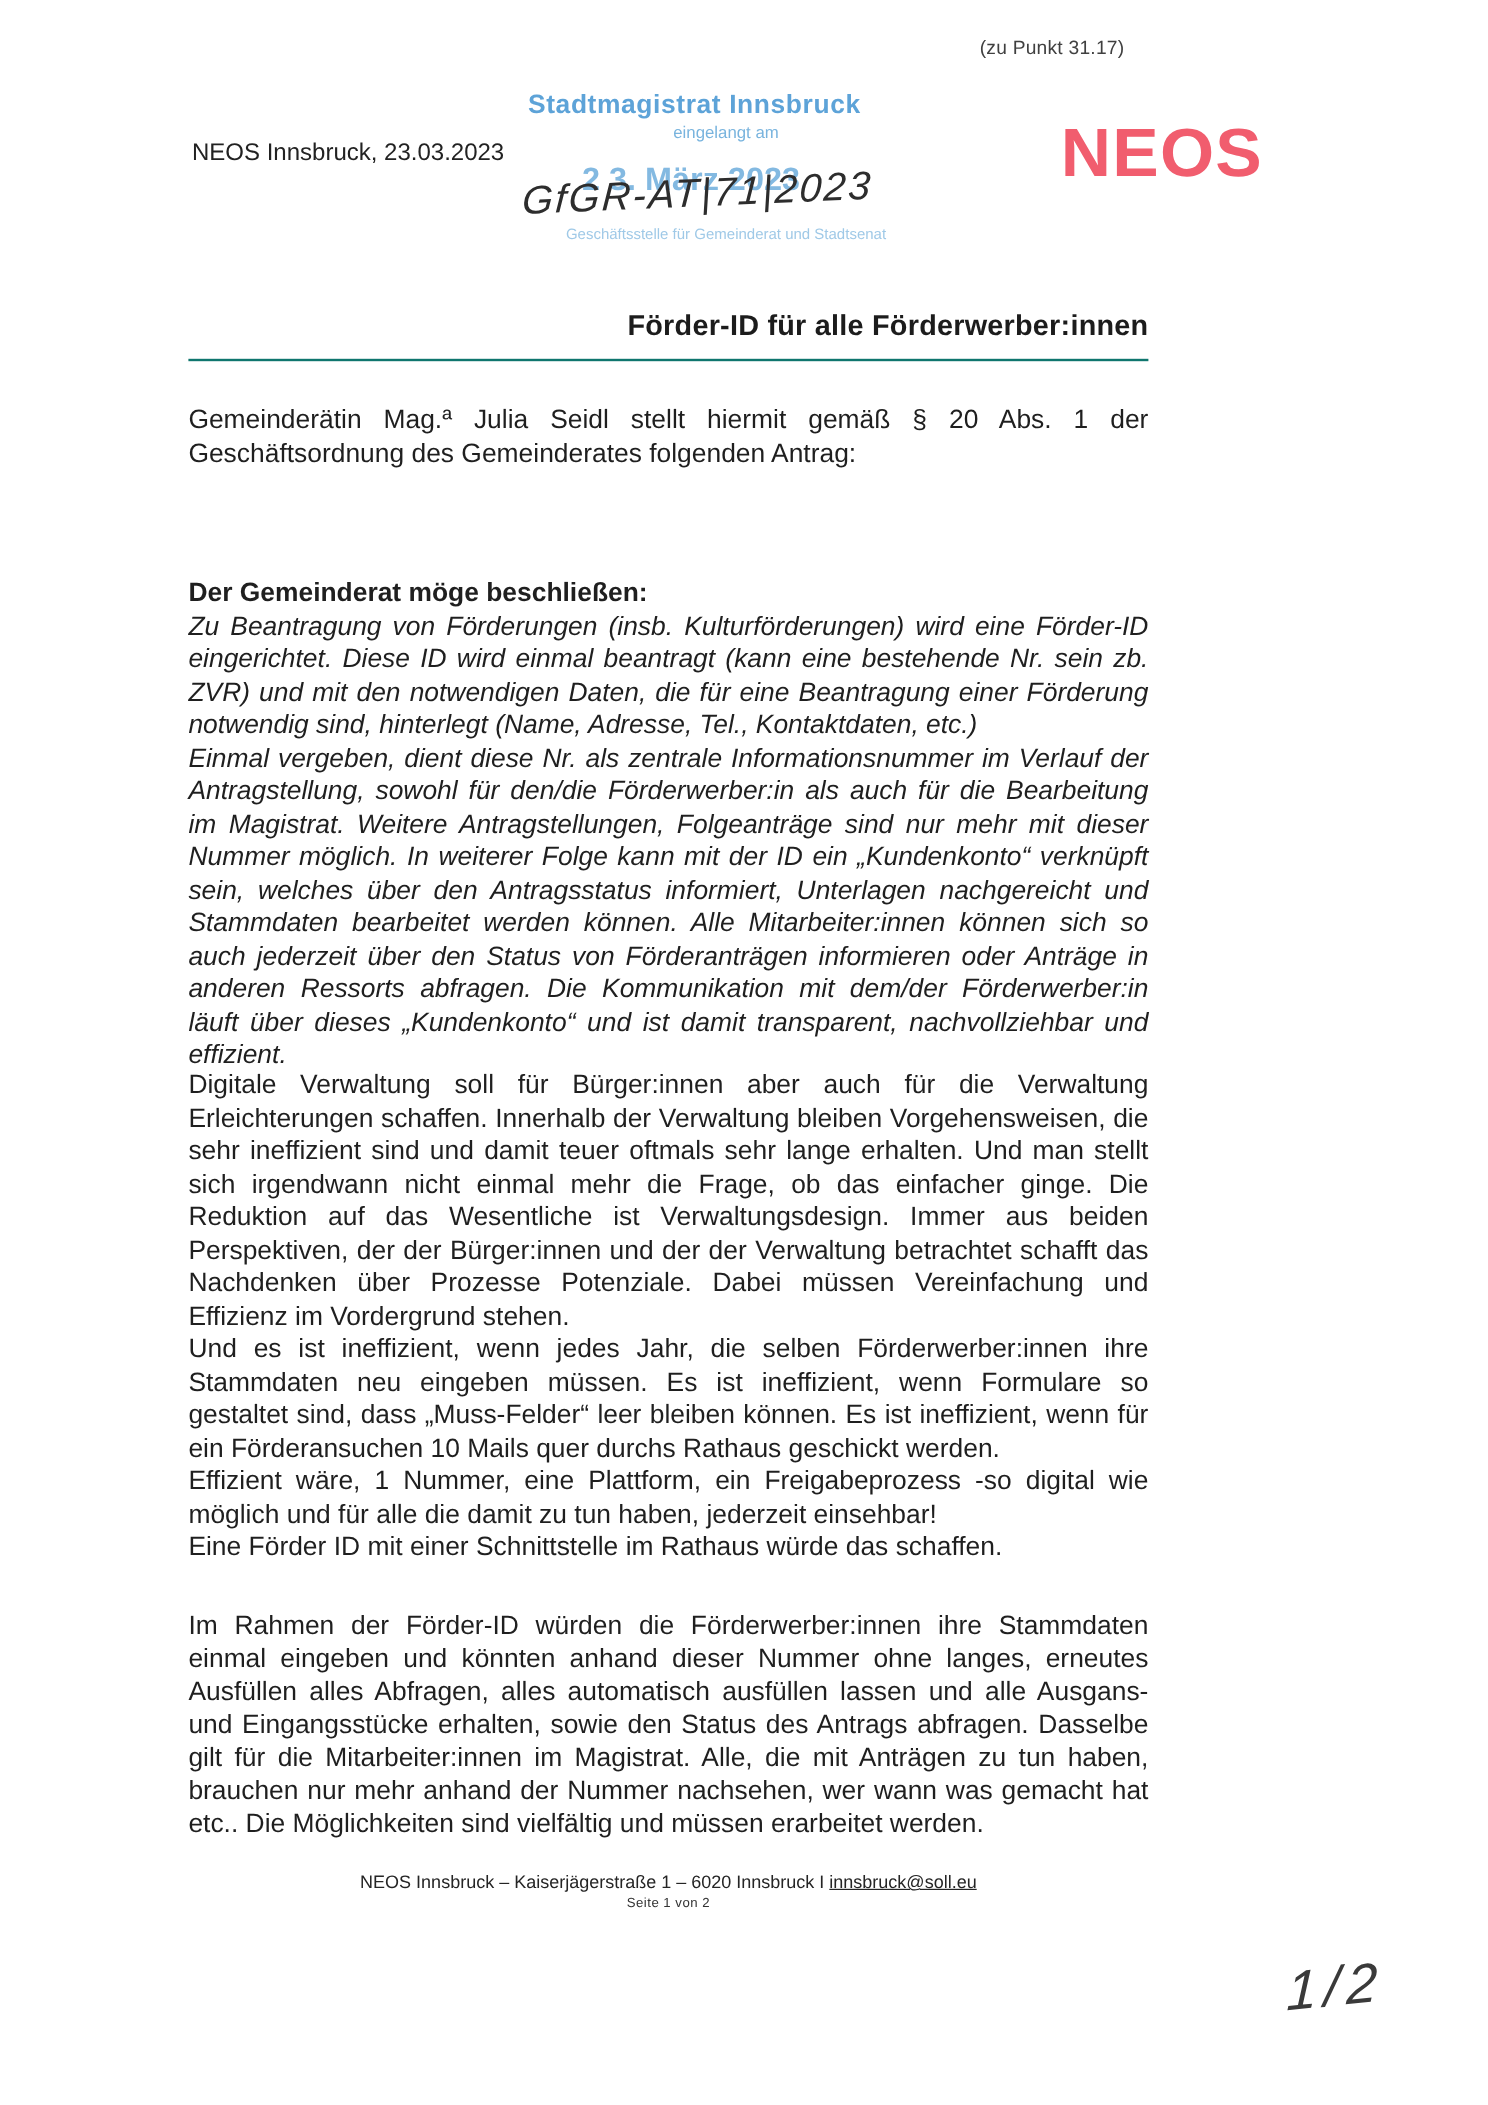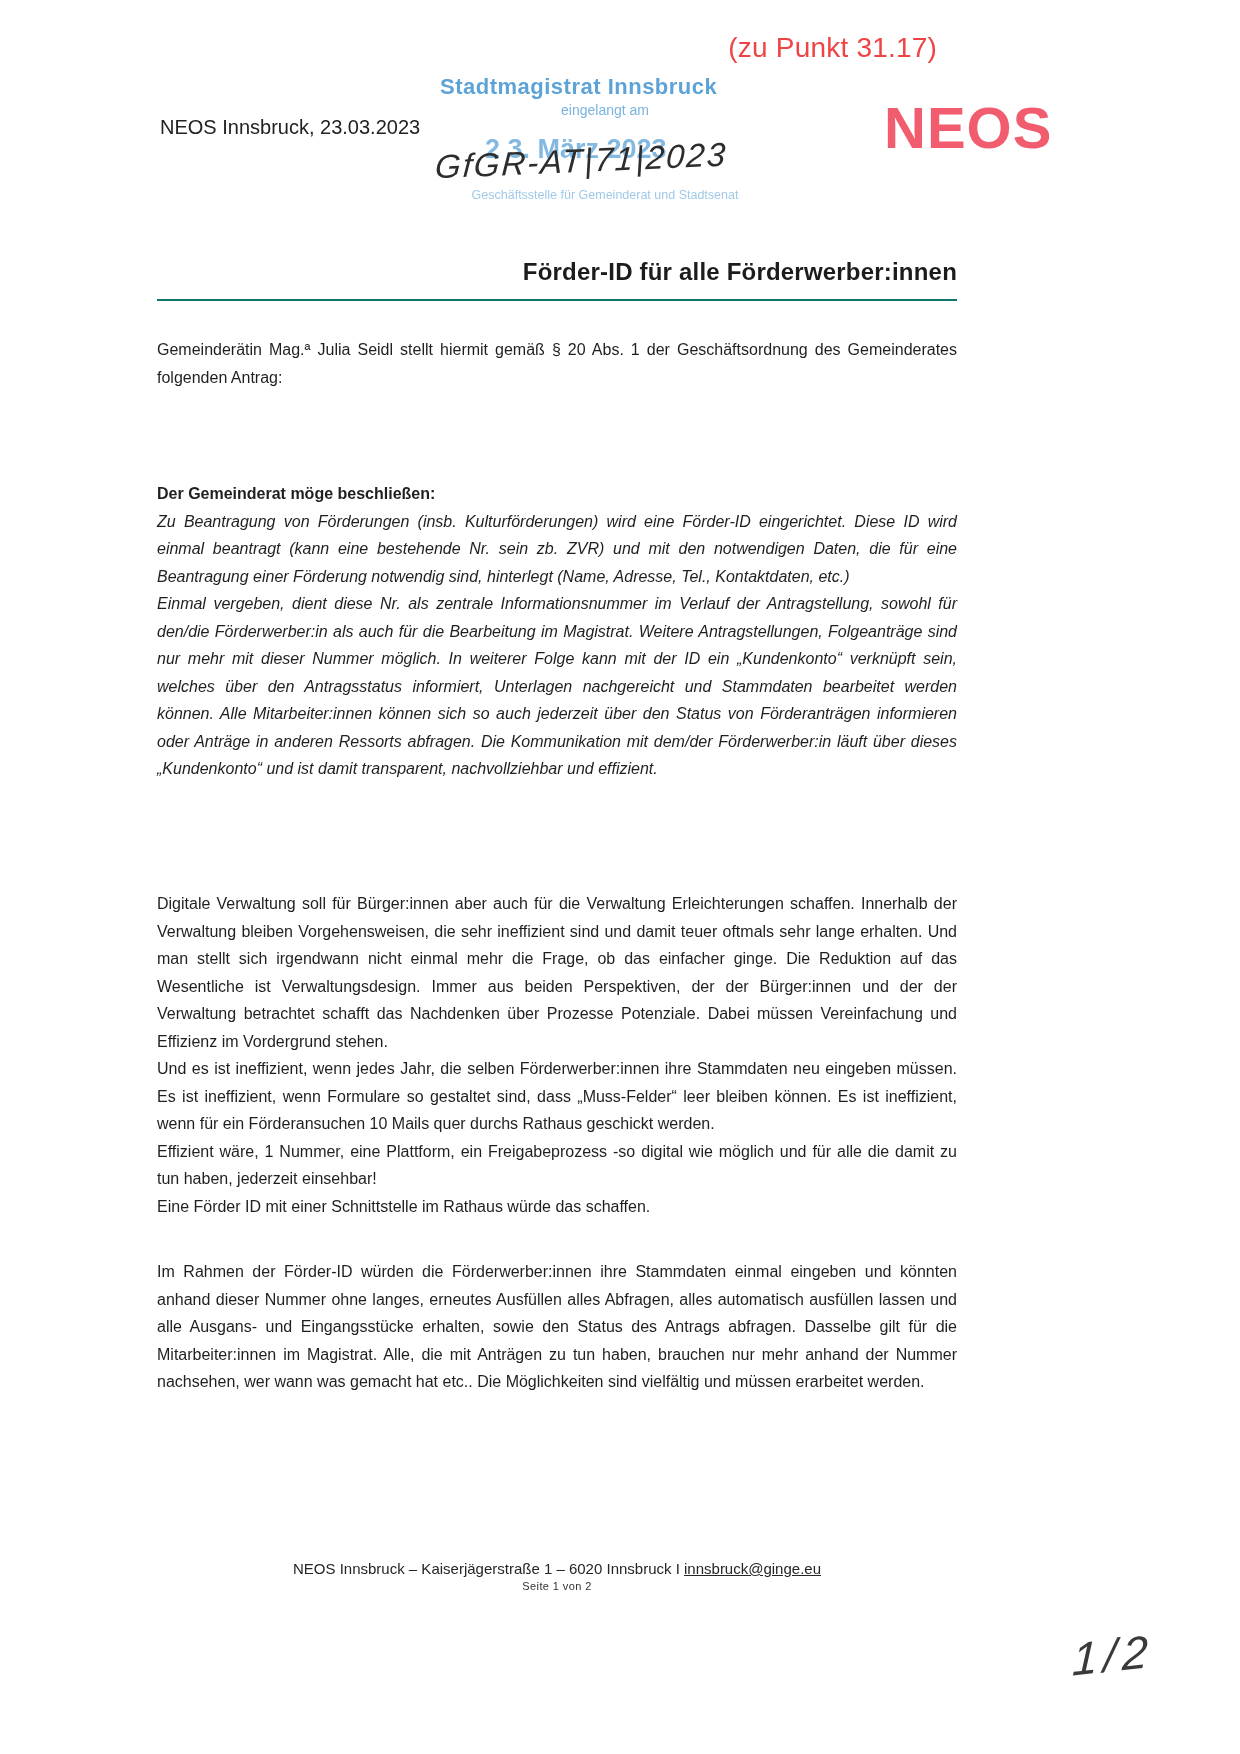--- a/index.html
+++ b/index.html
@@ -7,21 +7,21 @@
     position:relative;
     width:1240px;height:1754px;
     background:#ffffff;
     font-family:"Liberation Sans", sans-serif;
     color:#1e1e1e;
     overflow:hidden;
   }
   
   .note{
     position:absolute;top:32px;right:303px;
-    font-size:28px;color:#ef4444;letter-spacing:.2px;
+    font-size:16px;color:#404040;letter-spacing:.2px;
   }
   
   .hdr-date{
     position:absolute;top:116px;left:160px;
     font-size:20px;color:#222;
   }
   
   .stamp{position:absolute;top:74px;left:440px;width:330px;height:150px;}
   .stamp .s1{
     position:absolute;top:0;left:0;width:330px;
@@ -60,21 +60,21 @@
     text-align:right;border-bottom:2px solid #0f766e;
     padding-bottom:10px;
   }
   .title{
     margin:0;font-size:24px;line-height:34px;font-weight:bold;color:#1c1c1c;
     letter-spacing:.2px;
   }
   
   .textblock{
     position:absolute;left:157px;width:800px;
-    font-size:16px;line-height:27.5px;color:#1f1f1f;
+    font-size:22px;line-height:27.5px;color:#1f1f1f;
     text-align:justify;
   }
   .textblock p{margin:0;}
   .intro{top:336px;}
   .motion{top:480px;}
   .motion .it{font-style:italic;}
   .bold{font-weight:bold;}
   .just{top:890px;}
   .gap-top{margin-top:38px !important;}
   
@@ -126,19 +126,19 @@
 
   <div class="textblock just">
     <p>Digitale Verwaltung soll für Bürger:innen aber auch für die Verwaltung Erleichterungen schaffen. Innerhalb der Verwaltung bleiben Vorgehensweisen, die sehr ineffizient sind und damit teuer oftmals sehr lange erhalten. Und man stellt sich irgendwann nicht einmal mehr die Frage, ob das einfacher ginge. Die Reduktion auf das Wesentliche ist Verwaltungsdesign. Immer aus beiden Perspektiven, der der Bürger:innen und der der Verwaltung betrachtet schafft das Nachdenken über Prozesse Potenziale. Dabei müssen Vereinfachung und Effizienz im Vordergrund stehen.</p>
     <p>Und es ist ineffizient, wenn jedes Jahr, die selben Förderwerber:innen ihre Stammdaten neu eingeben müssen. Es ist ineffizient, wenn Formulare so gestaltet sind, dass „Muss-Felder“ leer bleiben können. Es ist ineffizient, wenn für ein Förderansuchen 10 Mails quer durchs Rathaus geschickt werden.</p>
     <p>Effizient wäre, 1 Nummer, eine Plattform, ein Freigabeprozess -so digital wie möglich und für alle die damit zu tun haben, jederzeit einsehbar!</p>
     <p>Eine Förder ID mit einer Schnittstelle im Rathaus würde das schaffen.</p>
     <p class="gap-top">Im Rahmen der Förder-ID würden die Förderwerber:innen ihre Stammdaten einmal eingeben und könnten anhand dieser Nummer ohne langes, erneutes Ausfüllen alles Abfragen, alles automatisch ausfüllen lassen und alle Ausgans- und Eingangsstücke erhalten, sowie den Status des Antrags abfragen. Dasselbe gilt für die Mitarbeiter:innen im Magistrat. Alle, die mit Anträgen zu tun haben, brauchen nur mehr anhand der Nummer nachsehen, wer wann was gemacht hat etc.. Die Möglichkeiten sind vielfältig und müssen erarbeitet werden.</p>
   </div>
 
   <div class="footer">
-    <span>NEOS Innsbruck – Kaiserjägerstraße 1 – 6020 Innsbruck I </span><a class="email">innsbruck@ginge.eu</a>
+    <span>NEOS Innsbruck – Kaiserjägerstraße 1 – 6020 Innsbruck I </span><a class="email">innsbruck@soll.eu</a>
     <div class="page-ind">Seite 1 von 2</div>
   </div>
 
   <div class="hand-page">1/2</div>
 
 </div>
 
 </body></html>

